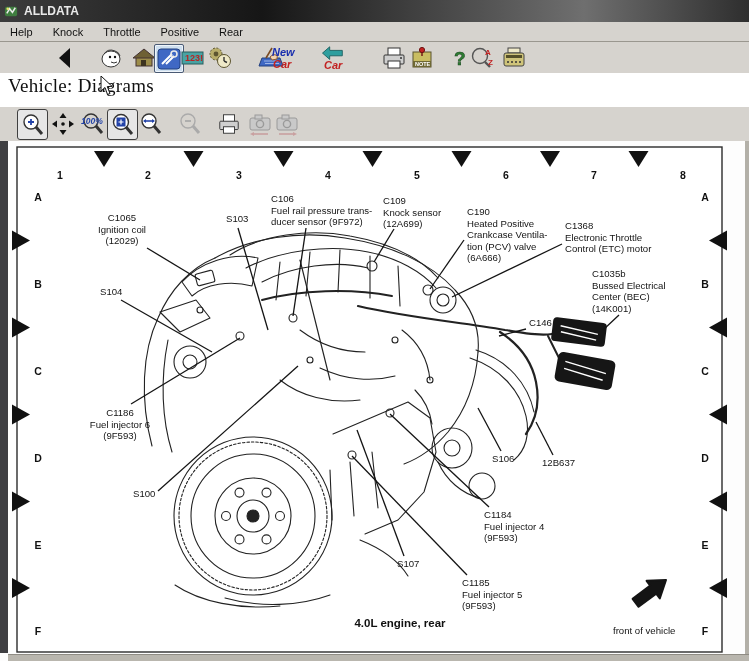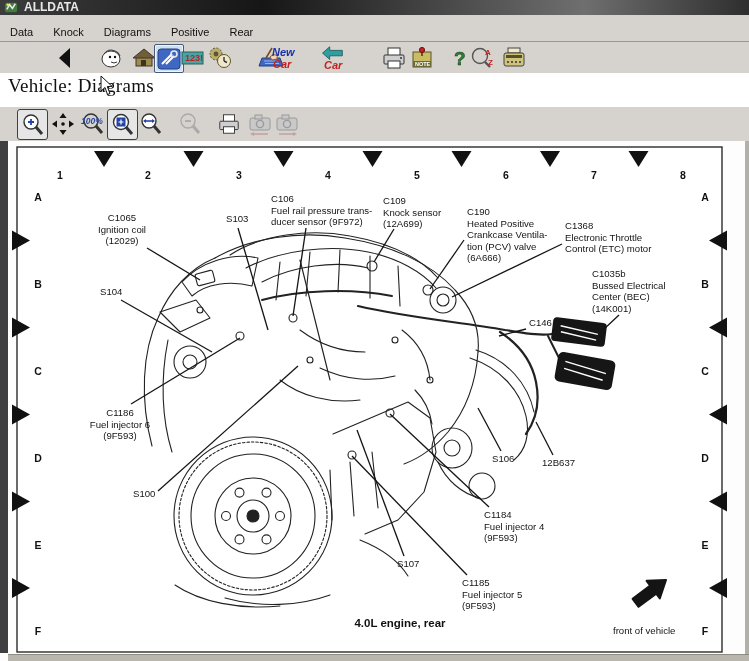--- a/index.html
+++ b/index.html
@@ -3,23 +3,23 @@
 <meta charset="utf-8">
 <style>
   html,body{margin:0;padding:0;}
   body{
     width:749px;height:661px;position:relative;overflow:hidden;
     background:#d6d3ce;font-family:"Liberation Sans",sans-serif;
     -webkit-font-smoothing:antialiased;
   }
   
   .titlebar{
-    position:absolute;left:0;top:0;width:749px;height:15px;
+    position:absolute;left:0;top:0;width:749px;height:22px;
     background:linear-gradient(to right,#3c3c3c 0%,#161616 35%,#6f6f6f 78%,#2e2e2e 100%);
-    display:flex;color:#e9e9e9;font-size:12px;font-weight:bold;
+    display:flex;align-items:center;color:#e9e9e9;font-size:12px;font-weight:bold;
   }
   .titlebar .appicon{width:15px;height:15px;margin:0 5px 0 4px;}
   
   .menubar{
     position:absolute;left:0;top:22px;width:749px;height:19px;
     background:#d6d3ce;border-bottom:1px solid #9a978f;
     display:flex;align-items:center;font-size:11px;color:#111;
   }
   .menubar .mitem{padding:2px 10px;cursor:default;}
   
@@ -72,23 +72,23 @@
 <div class="titlebar">
   <svg class="appicon" viewBox="0 0 16 16">
     <rect x="1" y="3" width="13" height="10" rx="2" fill="#3f7d3f"></rect>
     <path d="M3,10 L6,5 L9,9 L12,4" stroke="#eaeaea" stroke-width="1.6" fill="none"></path>
     <circle cx="4" cy="5" r="1.4" fill="#e8e06a"></circle>
   </svg>
   <span>ALLDATA</span>
 </div>
 
 <div class="menubar">
-    <div class="mitem">Data</div>
+    <div class="mitem">Help</div>
     <div class="mitem">Knock</div>
-    <div class="mitem">Diagrams</div>
+    <div class="mitem">Throttle</div>
     <div class="mitem">Positive</div>
     <div class="mitem">Rear</div>
   </div>
 
 <div class="toolbar">
   <div class="tbtn" style="left:14px">
     <svg width="16" height="22" viewBox="0 0 16 22">
       <polygon points="14,1 3,11 14,21" fill="#111"></polygon>
     </svg>
   </div>

